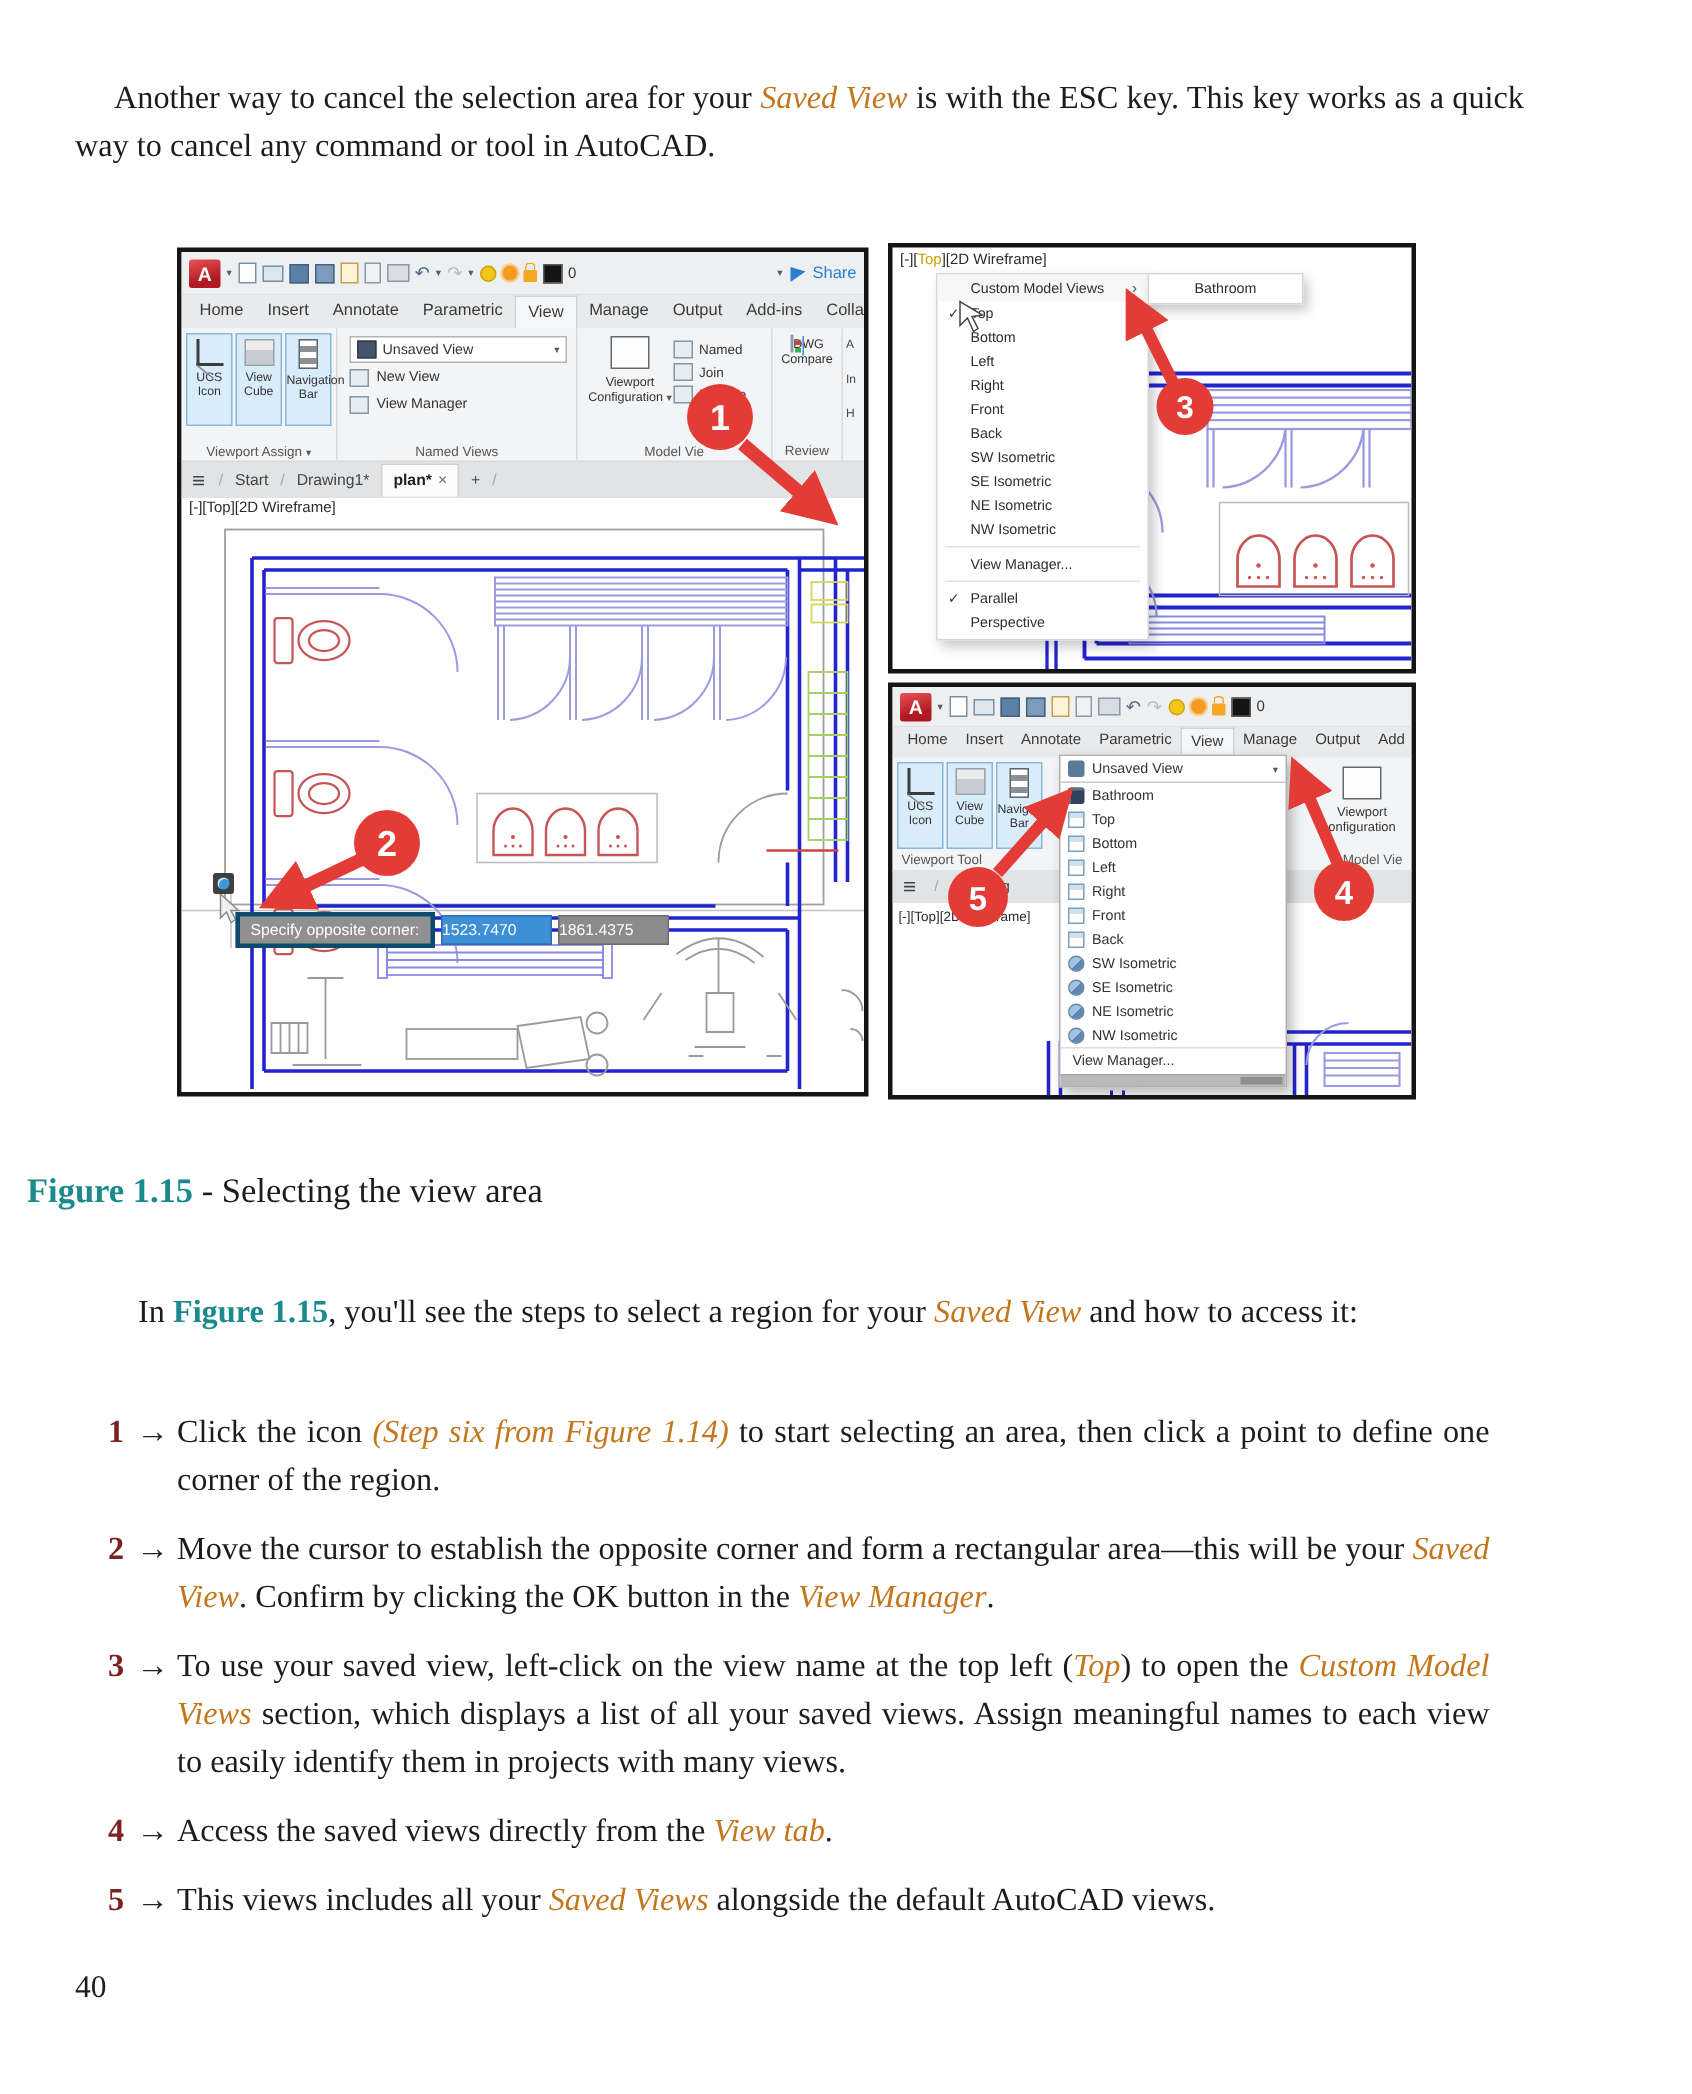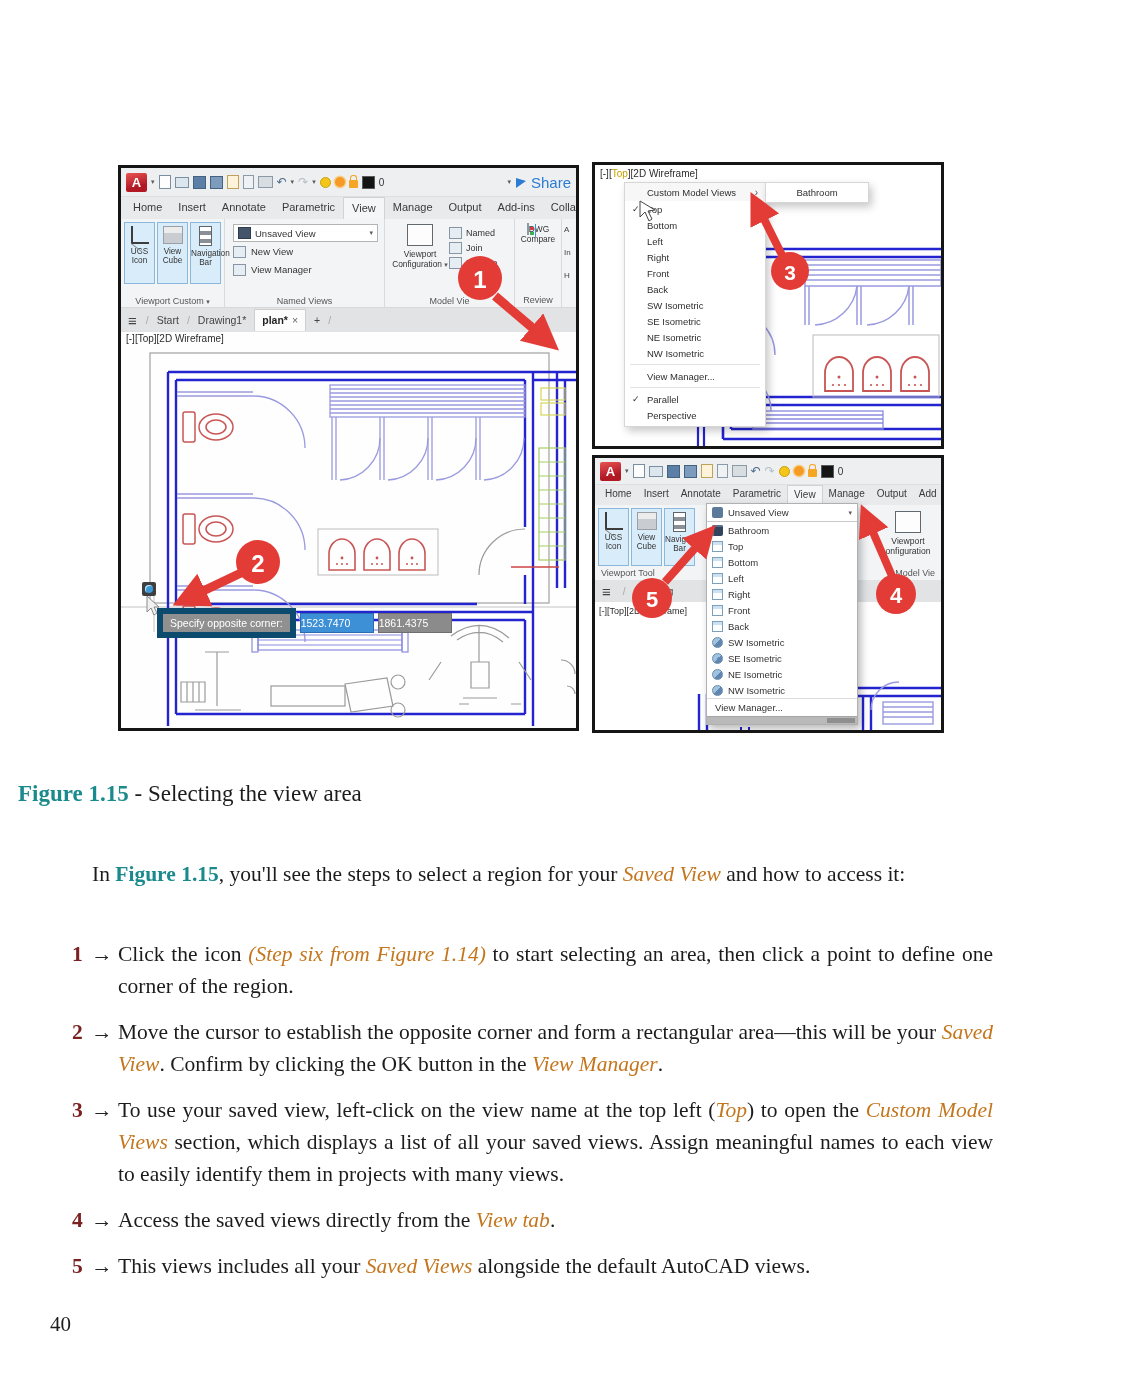--- a/index.html
+++ b/index.html
@@ -39,21 +39,21 @@
   .g-undo{color:#4a6b8a;font-size:12px;line-height:1;}
   .g-redo{color:#b4bec7;font-size:12px;line-height:1;}
   .ic-bulb{width:9px;height:9px;border-radius:50%;background:#f5c518;border:1px solid #caa20a;}
   .ic-sun{width:10px;height:10px;border-radius:50%;background:#f59a23;box-shadow:0 0 0 1.5px #f8cf8e;}
   .ic-lock{width:9px;height:8px;background:#f5a623;border-radius:1px;position:relative;margin-top:4px;}
   .ic-lock::before{content:'';position:absolute;top:-5px;left:1px;width:5px;height:4px;border:1.5px solid #f5a623;border-bottom:none;border-radius:3px 3px 0 0;}
   .ic-swatch{width:11px;height:11px;background:#141414;border:1px solid #5a5a5a;}
   .qat-num{font-size:10px;color:#333;}
   .qat-right{margin-left:auto;display:flex;align-items:center;gap:5px;}
   .tri-share{width:0;height:0;border-left:10px solid #2b7cd3;border-top:5px solid transparent;border-bottom:5px solid transparent;transform:skewY(-12deg);}
-  .share-lbl{color:#2b7cd3;font-size:15px;}
+  .share-lbl{color:#2b7cd3;font-size:11px;}
 
   
   .rtabs{height:22px;background:#e8eaec;display:flex;align-items:stretch;font-size:11px;color:#3a3a3a;padding-left:4px;position:relative;z-index:5;}
   .rtab{padding:4px 8px 0 8px;white-space:nowrap;}
   .rtab.sel{background:#f5f6f7;border:1px solid #d2d2d2;border-bottom:none;}
   .rtabs3{height:20px;font-size:10px;}
   .rtabs3 .rtab{padding:3px 6px 0 6px;}
 
   
   .ribbon{height:88px;background:#f3f4f6;border-bottom:1px solid #d8d8d8;display:flex;position:relative;z-index:5;}
@@ -93,21 +93,21 @@
   .ftab{padding:0 5px;white-space:nowrap;}
   .ftab.active{background:#fcfcfd;font-weight:bold;border:1px solid #cfcfcf;border-bottom:none;padding:4px 7px 5px 7px;color:#222;}
   .ftab .x{font-weight:normal;color:#666;margin-left:4px;}
 
   
   .canvas{position:absolute;left:0;top:162px;width:455px;height:398px;background:#fefefe;z-index:1;}
   .vplabel{position:absolute;left:5px;top:3px;font-size:10px;color:#2b2b2b;z-index:3;white-space:nowrap;}
   .vplabel .hot{color:#c8a000;}
   .dsvg{position:absolute;left:0;top:0;}
   .tip{position:absolute;left:36px;top:278px;display:flex;gap:4px;font-size:10.5px;z-index:6;align-items:center;}
-  .tiplabel{background:#909090;border:6px solid #0c4a6e;color:#fff;padding:3px 7px;white-space:nowrap;}
+  .tiplabel{background:#909090;border:3px solid #0c4a6e;color:#fff;padding:3px 7px;white-space:nowrap;}
   .tipval{width:72px;text-align:left;padding:3px 0;color:#fff;}
   .tv-blue{background:#3d8fd6;border:1px solid #2a6db0;}
   .tv-gray{background:#8b8b8b;border:1px solid #6e6e6e;}
   .camicon{position:absolute;left:21px;top:252px;width:14px;height:14px;background:#3f3f3f;border-radius:2px;z-index:6;}
   .camicon::after{content:'';position:absolute;left:3px;top:3px;width:8px;height:8px;border-radius:50%;background:#3a9ad9;box-shadow:inset 1px 1px 0 #bfe2f5;}
 
   
   .menu{position:absolute;left:29px;top:17px;width:140px;background:#fff;border:1px solid #d6d6d6;box-shadow:3px 4px 8px rgba(0,0,0,.22);z-index:10;font-size:9.5px;color:#2e2e2e;padding-bottom:3px;}
   .mhead{height:18px;display:flex;align-items:center;padding:0 8px 0 22px;position:relative;background:#f7f7f7;}
   .mhead .subarr{position:absolute;right:7px;font-size:10px;color:#555;}
@@ -136,20 +136,21 @@
   .vi-named{background:#30445e;border-radius:2px;box-shadow:inset 2px 2px 0 #59708e;}
   .vi-gray{background:#5a7a9a;border-radius:2px;}
   .vi-cube{border:1px solid #7aa0c0;background:linear-gradient(180deg,#cfe0ee 0 38%,#ffffff 38%);}
   .vi-iso{border:1px solid #6a8aa8;border-radius:50%;background:linear-gradient(135deg,#9fc3e0 50%,#5f87b0 50%);}
 </style>
 </head>
 <body>
 
 <div class="page">
 
+  <p class="body-text intro"><span>Another way to cancel the selection area for your </span><span class="accent">Saved View</span><span> is with the ESC key. This key works as a quick way to cancel any command or tool in AutoCAD.</span></p>
 
   <div class="shot shot1">
     <div class="qat">
       <span class="alogo">A</span>
       <span class="caret">▾</span>
       <span class="ic ic-doc"></span>
       <span class="ic ic-folder"></span>
       <span class="ic ic-save"></span>
       <span class="ic ic-save2"></span>
       <span class="ic ic-export"></span>
@@ -180,21 +181,21 @@
       <span class="rtab">Output</span>
       <span class="rtab">Add-ins</span>
       <span class="rtab">Collaborate</span>
 
     </div>
     <div class="ribbon">
       <div class="panel p-vpt">
         <div class="vbtn"><div class="vicon icon-ucs"></div><span>UCS</span><br><span>Icon</span></div>
         <div class="vbtn"><div class="vicon icon-cube"></div><span>View</span><br><span>Cube</span></div>
         <div class="vbtn"><div class="vicon icon-nav"></div><span>Navigation</span><br><span>Bar</span></div>
-        <div class="plabel"><span>Viewport Custom</span> <span class="caret">▾</span></div>
+        <div class="plabel"><span>Viewport Assign</span> <span class="caret">▾</span></div>
       </div>
       <div class="panel p-nv">
         <div class="nvdd">
           <span class="mini mini-dark"></span>
           <span>Unsaved View</span>
           <span class="sp"></span>
           <span class="caret">▾</span>
         </div>
         <div class="nvitem">
             <span class="mini"></span>

